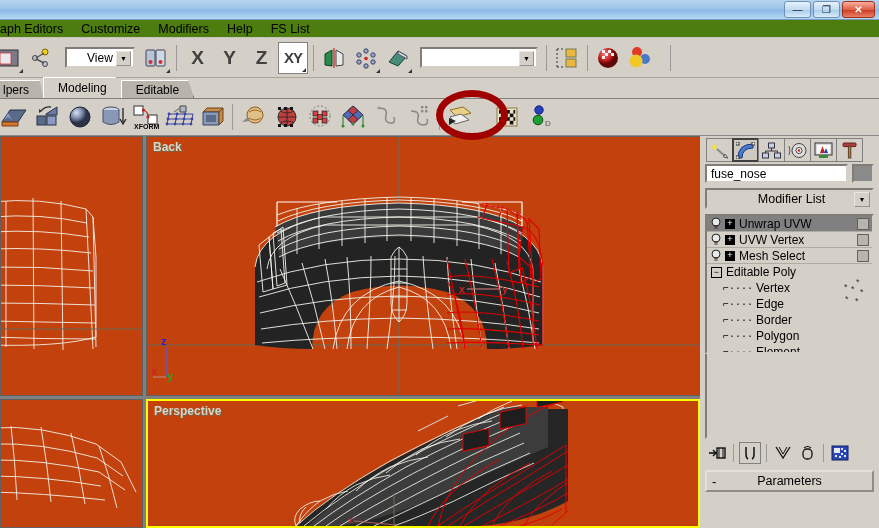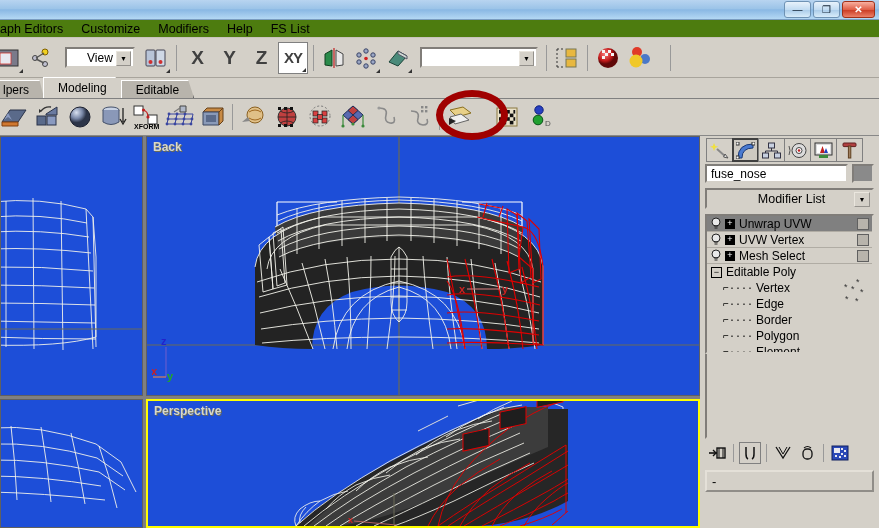--- a/index.html
+++ b/index.html
@@ -64,21 +64,21 @@
   
   #toolbar2 { position:absolute; left:0; top:99px; width:879px; height:37px;
     background:#d4d0c8; border-bottom:1px solid #888;
     display:flex; align-items:center; }
   .mi { width:31px; height:30px; margin:0 1px; display:flex;
     align-items:center; justify-content:center; position:relative; }
 
   
   #vp-area { position:absolute; left:0; top:136px; width:700px; height:392px;
     background:#808080; }
-  .viewport { position:absolute; background:#1d4ed8; overflow:hidden; }
+  .viewport { position:absolute; background:#c2410c; overflow:hidden; }
   .vp-label { position:absolute; left:6px; top:3px; font-size:12px;
     font-weight:bold; color:#d8d8c8; text-shadow:1px 1px 0 #6a6a56;
     font-family:"Liberation Sans", sans-serif;}
   #vp-left { left:0; top:0; width:143px; height:260px; border:1px solid #606060;}
   #vp-back { left:146px; top:0; width:554px; height:260px; border:1px solid #606060;}
   #vp-bl   { left:0; top:263px; width:143px; height:129px; border:1px solid #606060;}
   #vp-persp{ left:146px; top:263px; width:554px; height:129px;
              border:2px solid #ffff00; }
 
   
@@ -911,14 +911,15 @@
             <rect x="4" y="10" width="2" height="2"></rect>
           <rect x="8" y="11" width="2" height="2"></rect>
             <rect x="13" y="10" width="2" height="2"></rect>
         </g>
       </svg>
     </div>
   </div>
 
   <div id="rollout">
     <span class="mn">-</span>
+    <span class="ttl">Parameters</span>
   </div>
 </div>
 
 </body></html>

